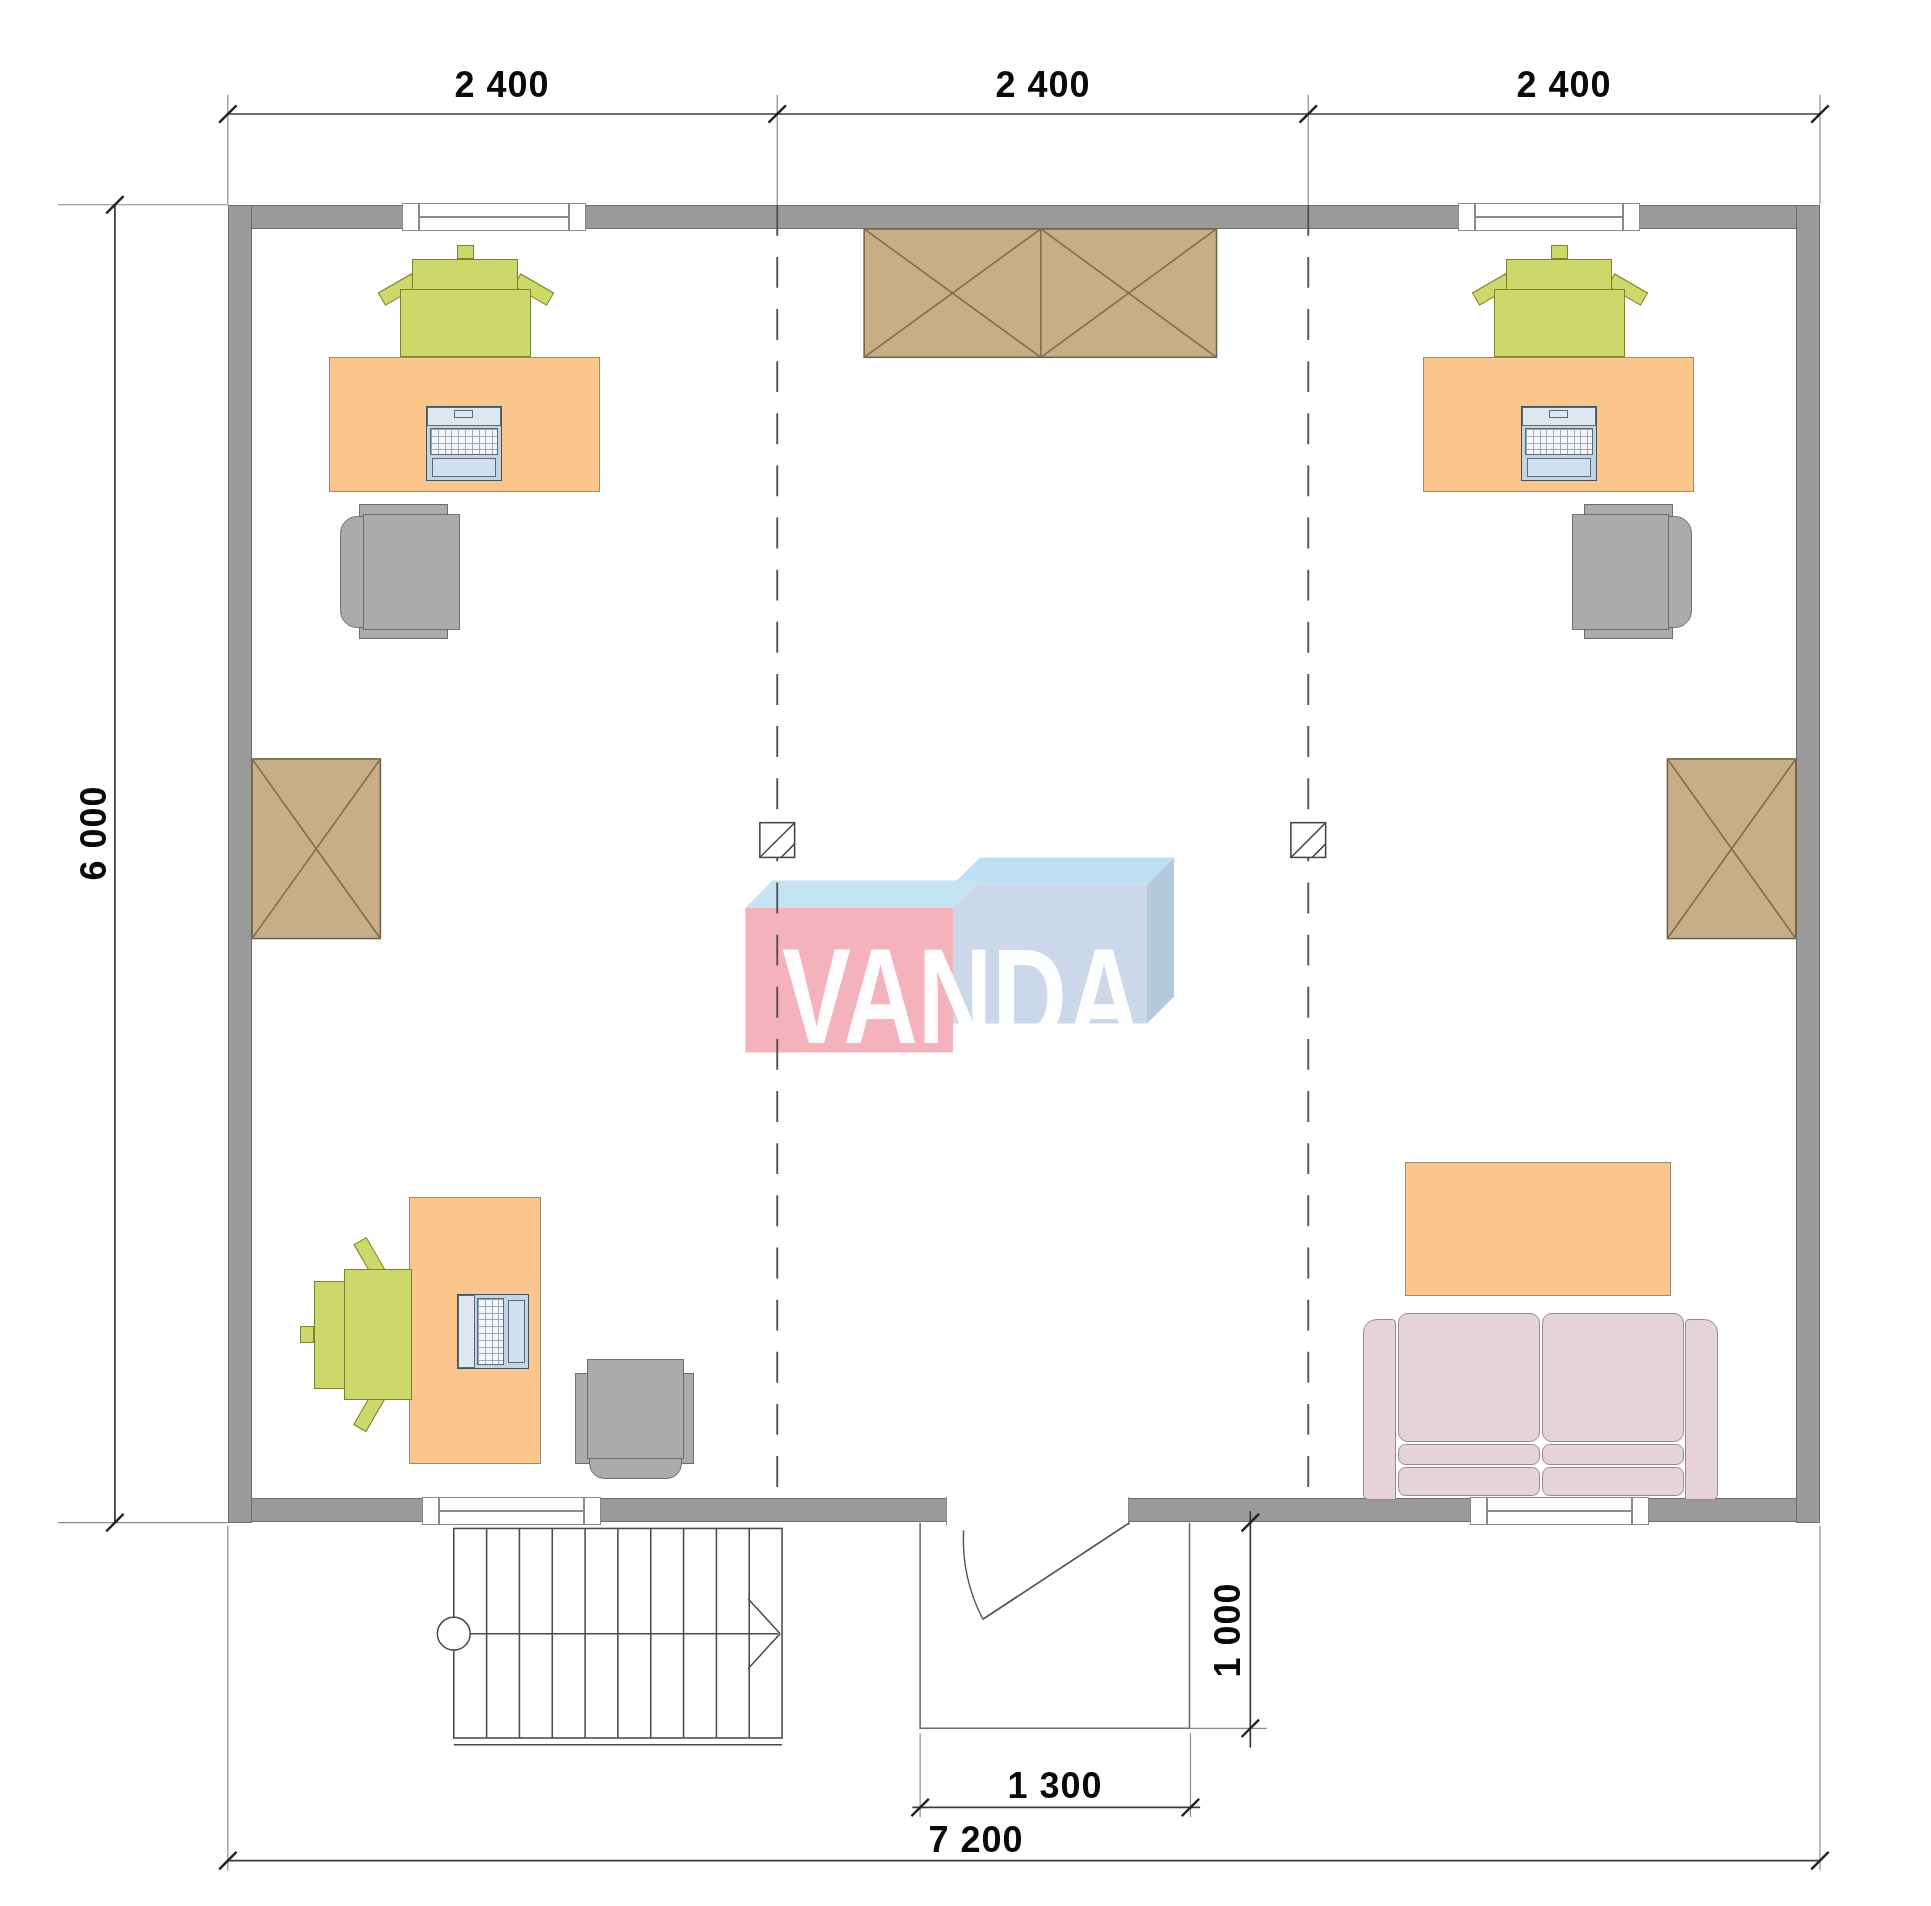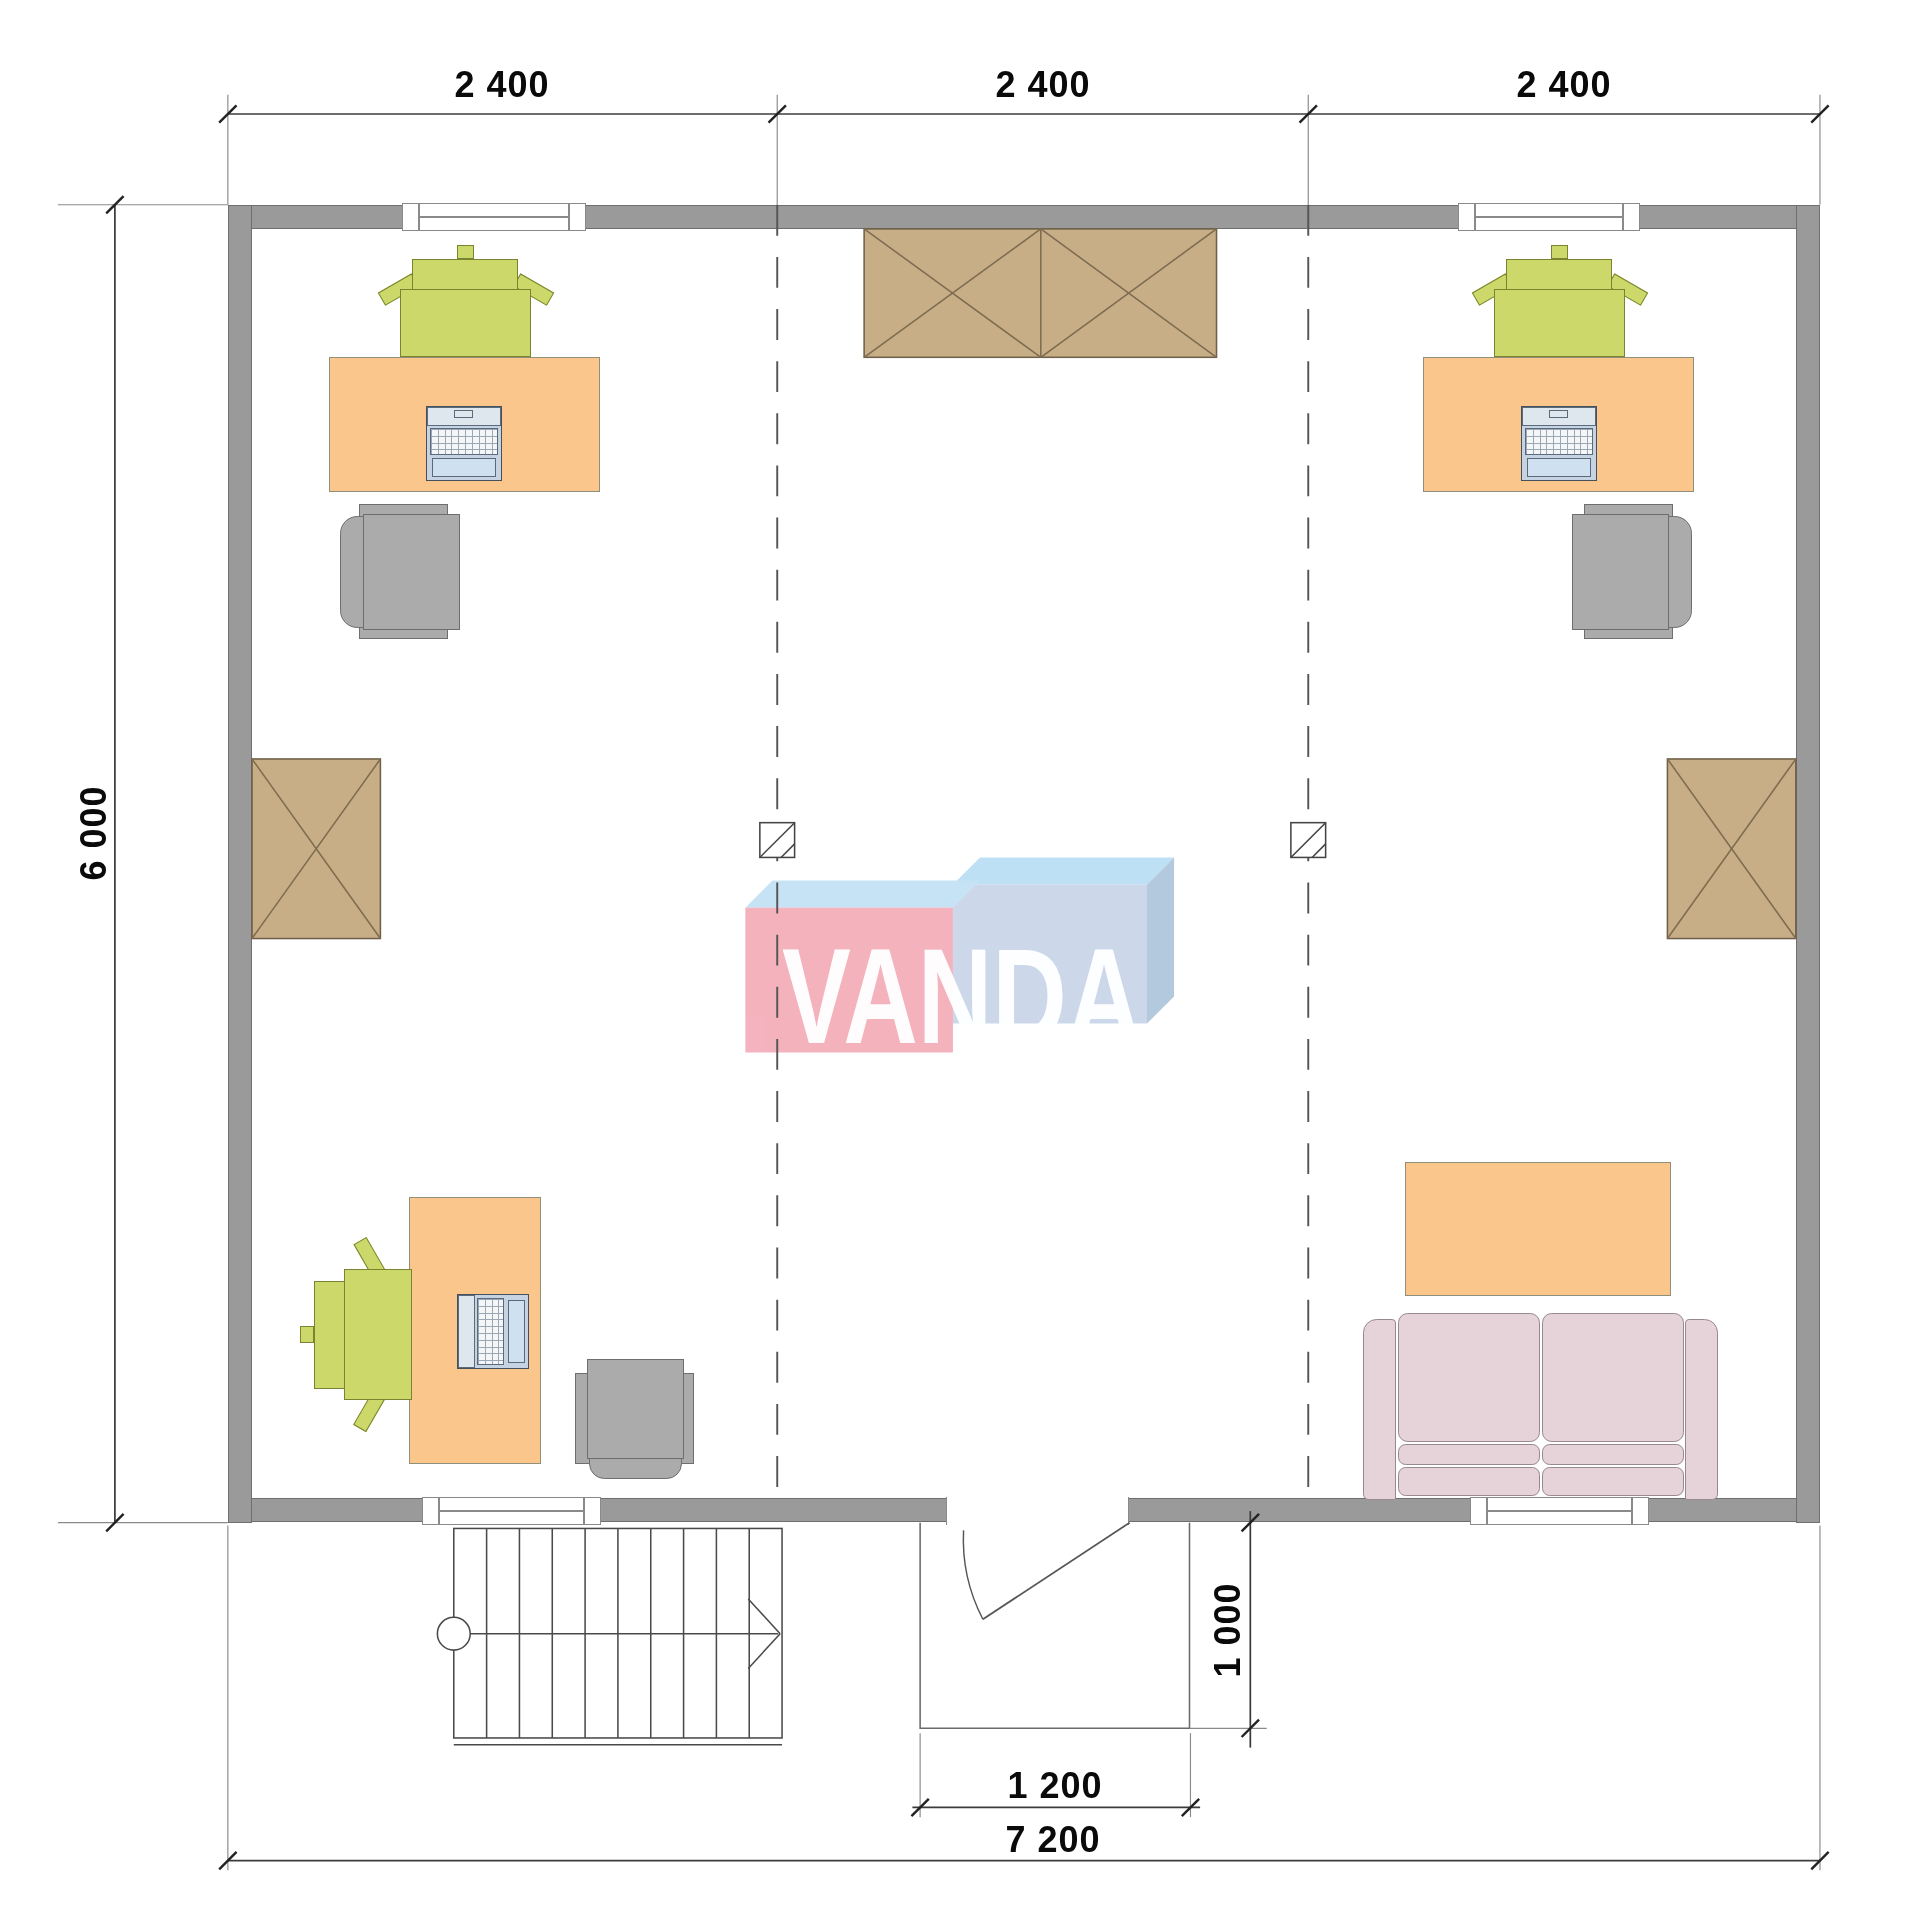--- a/index.html
+++ b/index.html
@@ -255,17 +255,17 @@
     <div class="part" style="left:179px;top:131px;width:142px;height:21px;border-radius:7.7px"></div>
     <div class="part" style="left:35px;top:154px;width:142px;height:29px;border-radius:7.7px"></div>
     <div class="part" style="left:179px;top:154px;width:142px;height:29px;border-radius:7.7px"></div>
   </div>
 
   <div class="dimlabel" style="left:502px;top:85px">2 400</div>
   <div class="dimlabel" style="left:1043px;top:85px">2 400</div>
   <div class="dimlabel" style="left:1564px;top:85px">2 400</div>
   <div class="dimlabel vert" style="left:94px;top:833px">6 000</div>
   <div class="dimlabel vert" style="left:1228px;top:1630px">1 000</div>
-  <div class="dimlabel" style="left:1055px;top:1786px">1 200</div>
-  <div class="dimlabel" style="left:1053px;top:1840px">7 200</div>
+  <div class="dimlabel" style="left:1055px;top:1786px">1 300</div>
+  <div class="dimlabel" style="left:976px;top:1840px">7 200</div>
 
 </div>
 
 
 </body></html>

